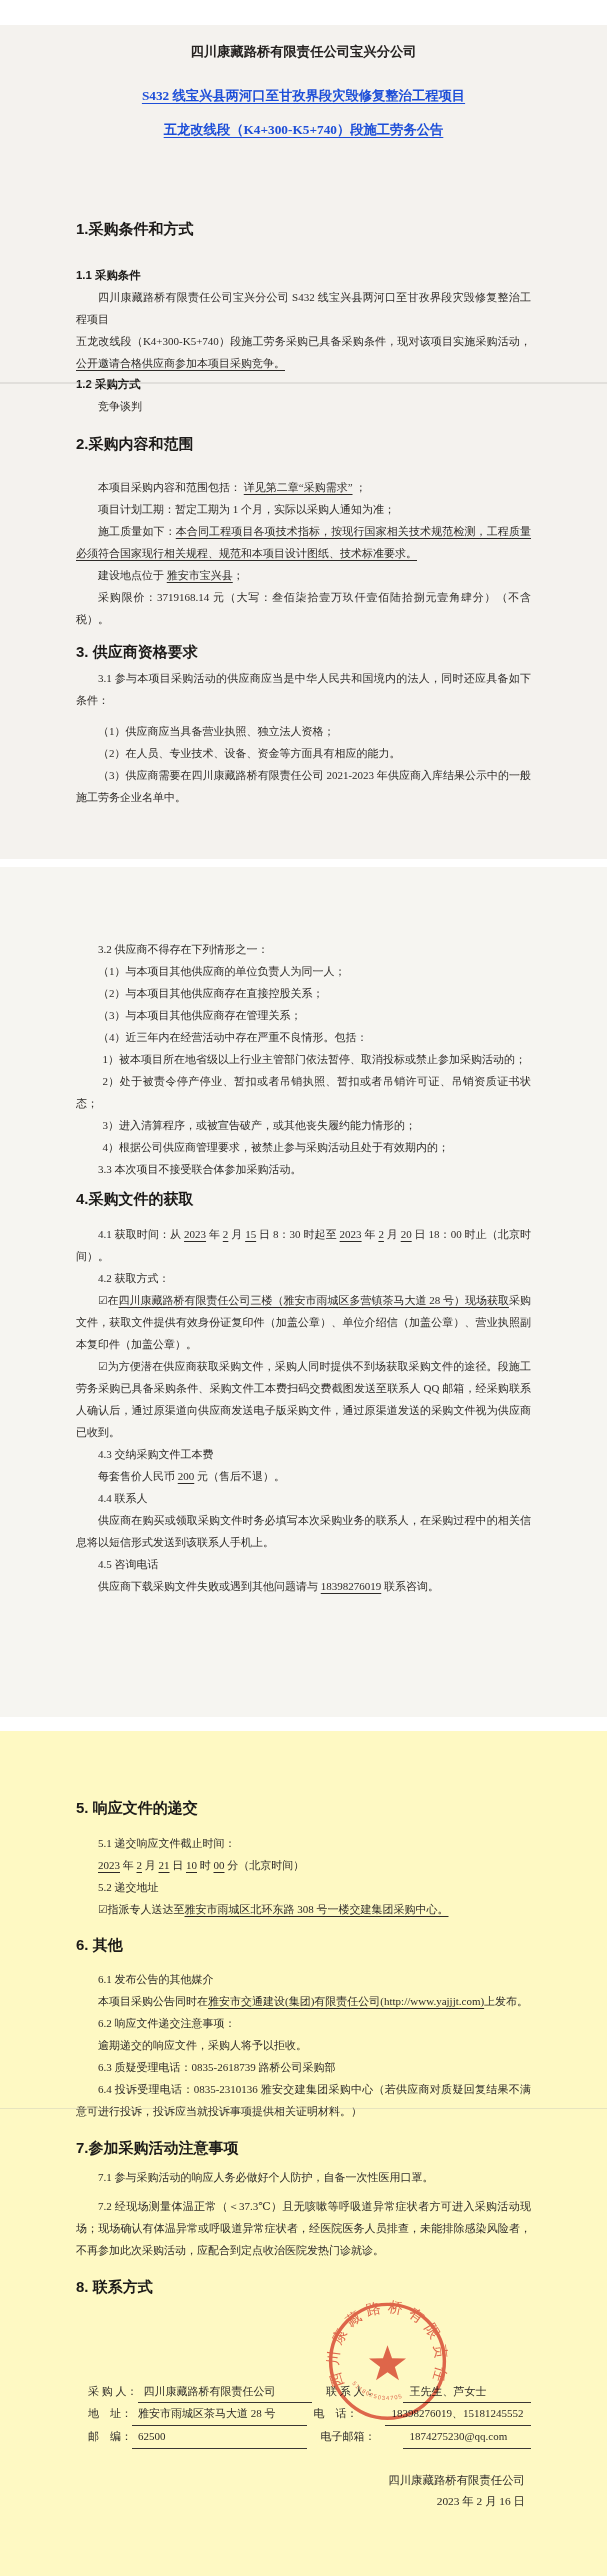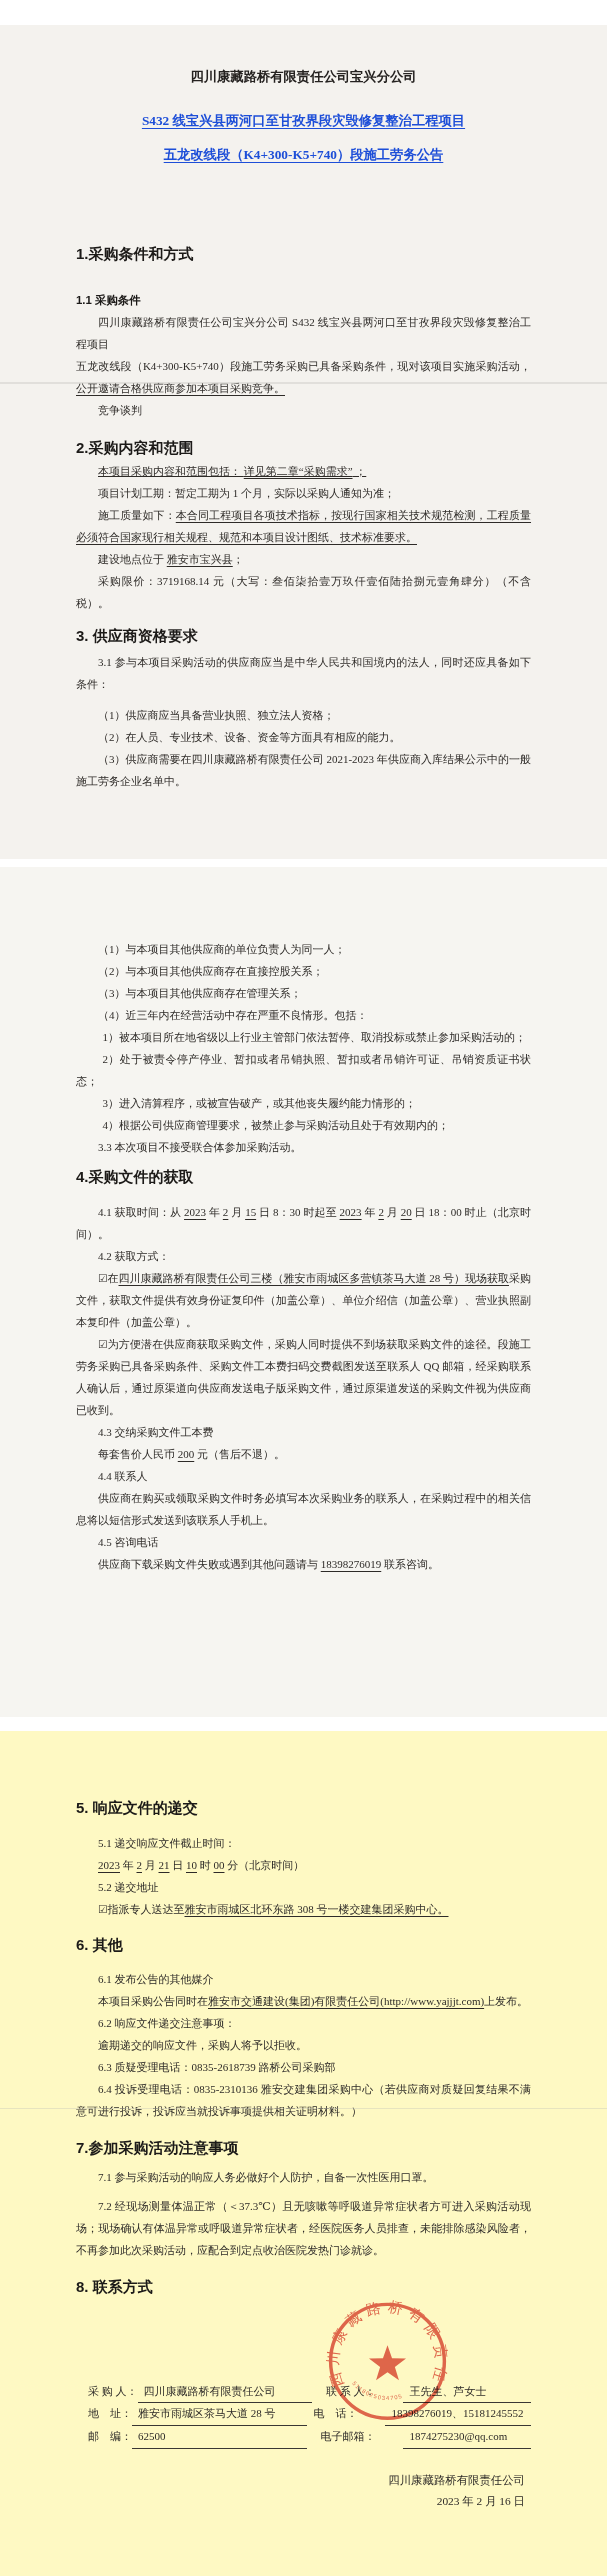--- a/index.html
+++ b/index.html
@@ -2,21 +2,21 @@
 <html style="font-size:12px"><head>
 <meta charset="utf-8">
 <style>
   html,body{margin:0;padding:0;background:#ffffff;width:607px;}
   body{font-family:"Liberation Serif","DejaVu Serif",serif;}
   .page{position:relative;width:607px;overflow:hidden;}
   .page-1{height:834px;background:#f4f2ee;margin-top:25px;}
   .page-2{height:850px;background:#f6f5f1;margin-top:7.6px;}
   .page-3{height:853px;background:#fef9c3;margin-top:14px;}
   .flow{padding-left:76px;padding-right:76px;}
-  .page-1 .flow{padding-top:40px;}
+  .page-1 .flow{padding-top:15px;}
   .page-2 .flow{padding-top:71px;}
   .page-3 .flow{padding-top:65px;}
 
   .blk{margin:0;font-size:11px;line-height:22px;color:#2e2b28;text-align:justify;}
   .t1{font-size:13.3px;font-weight:bold;text-align:center;line-height:23px;color:#252220;}
   .t2{font-size:13.3px;font-weight:bold;text-align:center;line-height:23px;color:#1d4ed8;}
   .h1{font-family:"Liberation Sans","DejaVu Sans",sans-serif;font-size:15px;font-weight:bold;line-height:24px;color:#1c1a18;text-align:left;}
   .h2{font-family:"Liberation Sans","DejaVu Sans",sans-serif;font-size:11.4px;font-weight:bold;line-height:21px;color:#1c1a18;text-align:left;}
   .pi{text-indent:2em;}
   .ps{text-indent:2.4em;}
@@ -47,37 +47,39 @@
 <div class="page page-1">
   <div class="artifact-line"></div>
   <div class="flow">
       <div class="blk t1"><span>四川康藏路桥有限责任公司宝兴分公司</span></div>
       <div class="blk t2" style="margin-top: 20.5px;"><span class="u">S432 线宝兴县两河口至甘孜界段灾毁修复整治工程项目</span></div>
       <div class="blk t2" style="margin-top: 11.4px;"><span class="u">五龙改线段（K4+300-K5+740）段施工劳务公告</span></div>
       <div class="blk h1" style="margin-top: 76px;"><span>1.采购条件和方式</span></div>
       <div class="blk h2" style="margin-top: 24px;"><span>1.1 采购条件</span></div>
       <div class="blk pi"><span>四川康藏路桥有限责任公司宝兴分公司 S432 线宝兴县两河口至甘孜界段灾毁修复整治工程项目</span></div>
       <div class="blk p"><span>五龙改线段（K4+300-K5+740）段施工劳务采购已具备采购条件，现对该项目实施采购活动，</span><span class="u">公开邀请合格供应商参加本项目采购竞争。</span></div>
+      <div class="blk h2"><span>1.2 采购方式</span></div>
       <div class="blk pi"><span>竞争谈判</span></div>
       <div class="blk h1" style="margin-top: 15px;"><span>2.采购内容和范围</span></div>
-      <div class="blk pi" style=" text-decoration: underline;"><span>本项目采购内容和范围包括： </span><span class="u">详见第二章“采购需求”</span><span> ；</span></div>
+      <div class="blk pi" style="margin-top: 20px;"><span>本项目采购内容和范围包括： </span><span class="u">详见第二章“采购需求”</span><span> ；</span></div>
       <div class="blk pi"><span>项目计划工期：暂定工期为 1 个月，实际以采购人通知为准；</span></div>
       <div class="blk pi"><span>施工质量如下：</span><span class="u">本合同工程项目各项技术指标，按现行国家相关技术规范检测，工程质量必须符合国家现行相关规程、规范和本项目设计图纸、技术标准要求。</span></div>
       <div class="blk pi"><span>建设地点位于 </span><span class="u">雅安市宝兴县</span><span>；</span></div>
       <div class="blk pi"><span>采购限价：3719168.14 元（大写：叁佰柒拾壹万玖仟壹佰陆拾捌元壹角肆分）（不含税）。</span></div>
       <div class="blk h1" style="margin-top: 10.6px;"><span>3. 供应商资格要求</span></div>
       <div class="blk pi" style="margin-top: 3px;"><span>3.1 参与本项目采购活动的供应商应当是中华人民共和国境内的法人，同时还应具备如下条件：</span></div>
       <div class="blk pi" style="margin-top: 9px;"><span>（1）供应商应当具备营业执照、独立法人资格；</span></div>
       <div class="blk pi"><span>（2）在人员、专业技术、设备、资金等方面具有相应的能力。</span></div>
       <div class="blk pi"><span>（3）供应商需要在四川康藏路桥有限责任公司 2021-2023 年供应商入库结果公示中的一般施工劳务企业名单中。</span></div>
     </div>
 </div>
 
 <div class="page page-2">
   <div class="flow">
+      <div class="blk pi"><span>3.2 供应商不得存在下列情形之一：</span></div>
       <div class="blk pi"><span>（1）与本项目其他供应商的单位负责人为同一人；</span></div>
       <div class="blk pi"><span>（2）与本项目其他供应商存在直接控股关系；</span></div>
       <div class="blk pi"><span>（3）与本项目其他供应商存在管理关系；</span></div>
       <div class="blk pi"><span>（4）近三年内在经营活动中存在严重不良情形。包括：</span></div>
       <div class="blk ps"><span>1）被本项目所在地省级以上行业主管部门依法暂停、取消投标或禁止参加采购活动的；</span></div>
       <div class="blk ps"><span>2）处于被责令停产停业、暂扣或者吊销执照、暂扣或者吊销许可证、吊销资质证书状态；</span></div>
       <div class="blk ps"><span>3）进入清算程序，或被宣告破产，或其他丧失履约能力情形的；</span></div>
       <div class="blk ps"><span>4）根据公司供应商管理要求，被禁止参与采购活动且处于有效期内的；</span></div>
       <div class="blk pi"><span>3.3 本次项目不接受联合体参加采购活动。</span></div>
       <div class="blk h1" style="margin-top: 7.6px;"><span>4.采购文件的获取</span></div>

